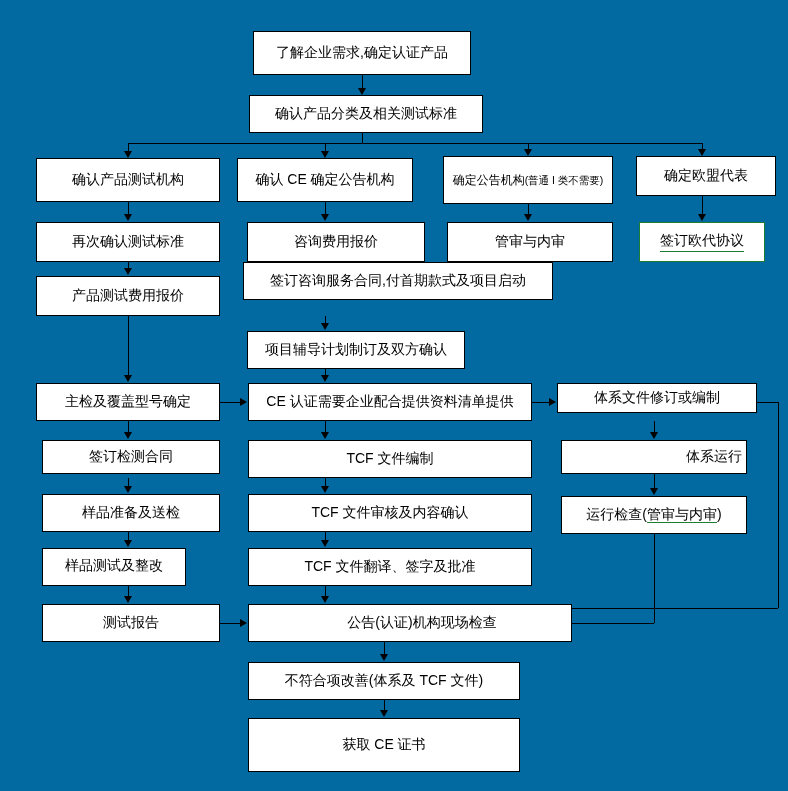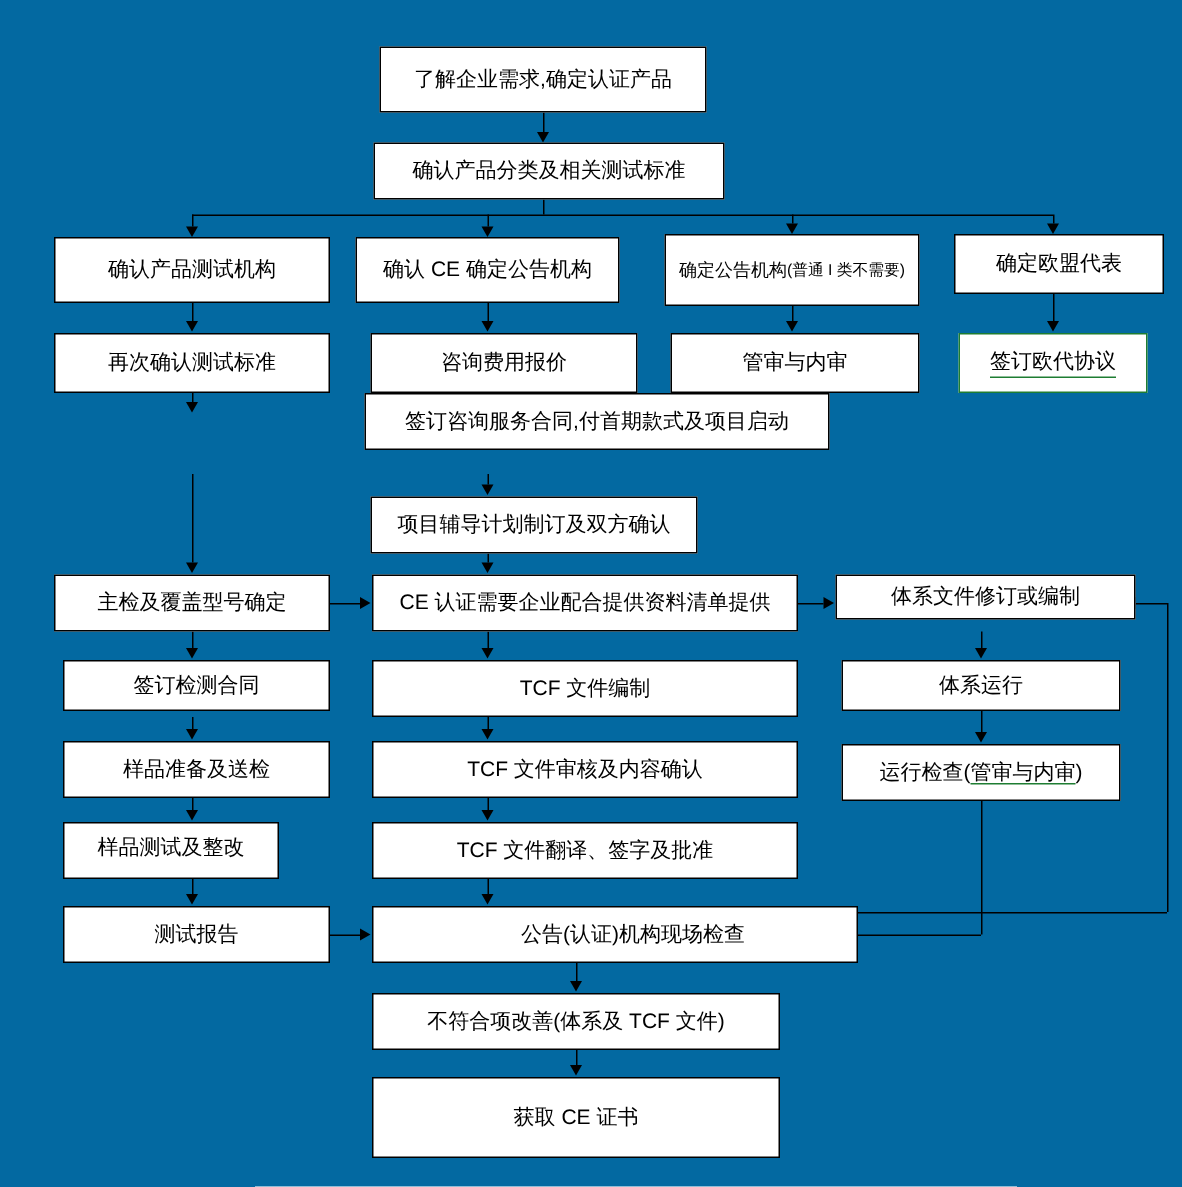--- a/index.html
+++ b/index.html
@@ -192,20 +192,23 @@
   </div>
 
   <div class="node" style="left:447px; top:222px; width:166px; height:40px;">
     <span>管审与内审</span>
   </div>
 
   <div class="node green" style="left:639px; top:222px; width:126px; height:40px;">
     <span class="txt">签订欧代协议</span>
   </div>
 
+  <div class="node" style="left:36px; top:276px; width:184px; height:40px;">
+    <span>产品测试费用报价</span>
+  </div>
 
   <div class="node" style="left:243px; top:262px; width:310px; height:38px;">
     <span>签订咨询服务合同,付首期款式及项目启动</span>
   </div>
 
   <div class="node" style="left:247px; top:331px; width:218px; height:38px;">
     <span>项目辅导计划制订及双方确认</span>
   </div>
 
   <div class="node" style="left:36px; top:383px; width:184px; height:38px;">
@@ -221,21 +224,21 @@
   </div>
 
   <div class="node" style="left:42px; top:440px; width:178px; height:34px;">
     <span>签订检测合同</span>
   </div>
 
   <div class="node" style="left:248px; top:440px; width:284px; height:38px;">
     <span>TCF 文件编制</span>
   </div>
 
-  <div class="node" style="left:561px; top:440px; width:186px; height:34px;">
+  <div class="node" style="left:561px; top:440px; width:186px; height:34px;justify-content:flex-end;">
     <span>体系运行</span>
   </div>
 
   <div class="node" style="left:42px; top:494px; width:178px; height:38px;">
     <span>样品准备及送检</span>
   </div>
 
   <div class="node" style="left:248px; top:494px; width:284px; height:38px;">
     <span>TCF 文件审核及内容确认</span>
   </div>

